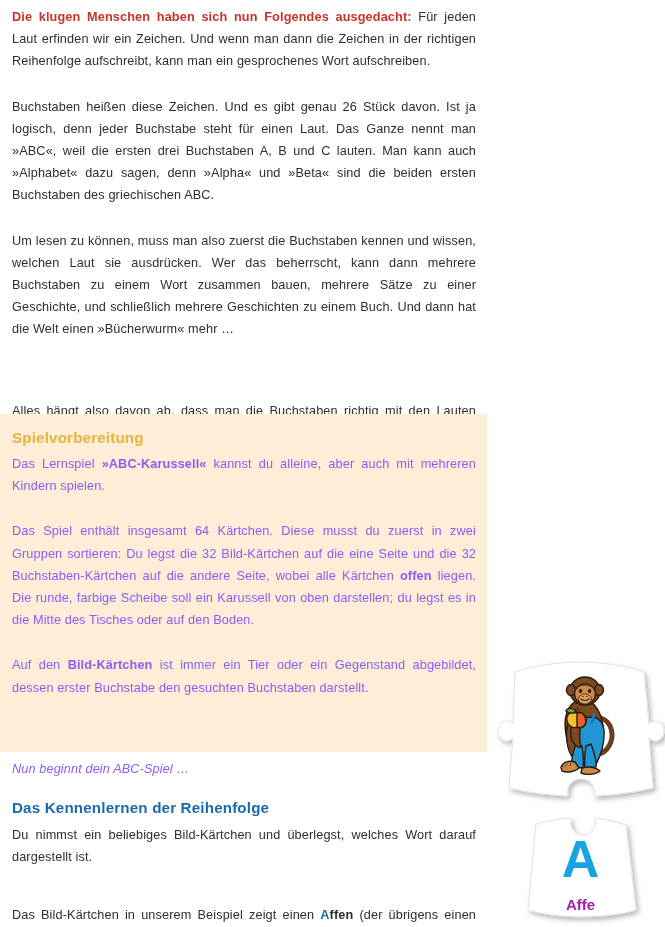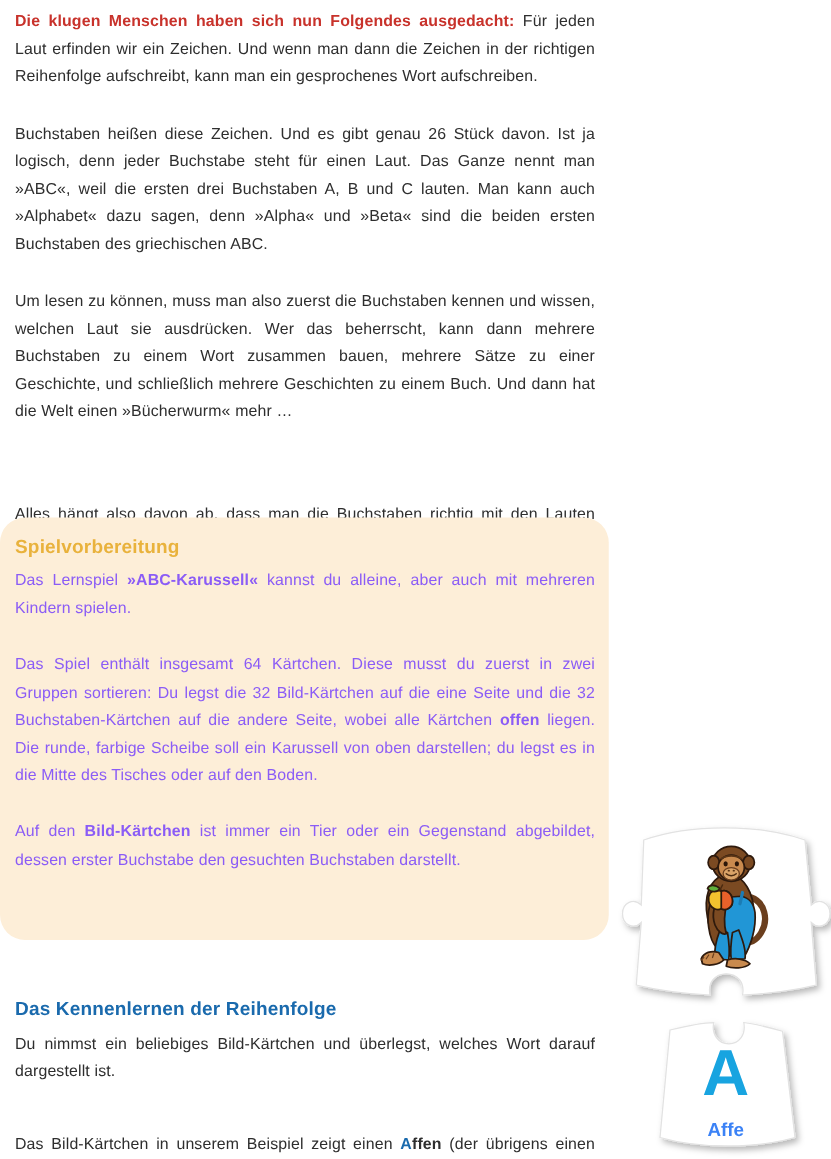--- a/index.html
+++ b/index.html
@@ -48,21 +48,20 @@
   .para-gap { height: 12px; }
 
   
   .beige-box {
     position: absolute;
     left: 0;
     top: 414px;
     width: 487px;
     height: 338px;
     background: #fdeed8;
-    border-radius: 20px;
   }
   .beige-inner {
     position: absolute;
     left: 12px;
     top: 14px;
     width: 464px;
   }
   h2.orange-head {
     margin: 0 0 5px 0;
     font-size: 15.2px;
@@ -135,21 +134,21 @@
     font-size: 52px;
     font-weight: bold;
     color: #18a4e0;
     line-height: 50px;
     margin-top: 12px;
   }
   .letter-word {
     font-family: "Liberation Sans", sans-serif;
     font-size: 15px;
     font-weight: bold;
-    color: #3b82f6;
+    color: #a21caf;
     line-height: 16px;
     margin-top: 13px;
   }
 </style>
 </head>
 <body>
 
 <div class="page">
 
   <div class="text-col">
@@ -181,20 +180,21 @@
 
       <p class="body"><span>Das Spiel enthält insgesamt 64 Kärtchen. Diese musst du zuerst in zwei Gruppen sortieren: Du legst die 32 Bild-Kärtchen auf die eine Seite und die 32 Buchstaben-Kärtchen auf die andere Seite, wobei alle Kärtchen </span><b>offen</b><span> liegen. Die runde, farbige Scheibe soll ein Karussell von oben darstellen; du legst es in die Mitte des Tisches oder auf den Boden.</span></p>
 
       <div class="para-gap"></div>
 
       <p class="body"><span>Auf den </span><b>Bild-Kärtchen</b><span> ist immer ein Tier oder ein Gegenstand abgebildet, dessen erster Buchstabe den gesuchten Buchstaben darstellt.</span></p>
 
       <div class="para-gap"></div>
 
 
+      <p class="body italic-line last">Nun beginnt dein ABC-Spiel …</p>
     </div>
   </div>
 
   <div class="blue-section">
     <h2 class="blue-head">Das Kennenlernen der Reihenfolge</h2>
 
     <p class="body" style="margin-bottom:0">Du nimmst ein beliebiges Bild-Kärtchen und überlegst, welches Wort darauf dargestellt ist.</p>
 
     <p class="body last"><span>Das Bild-Kärtchen in unserem Beispiel zeigt einen </span><span class="accent-blue">A</span><b>ffen</b><span> (der übrigens einen Apfel in der Hand hält – ebenfalls ein Wort, das mit A beginnt).</span></p>
   </div>

